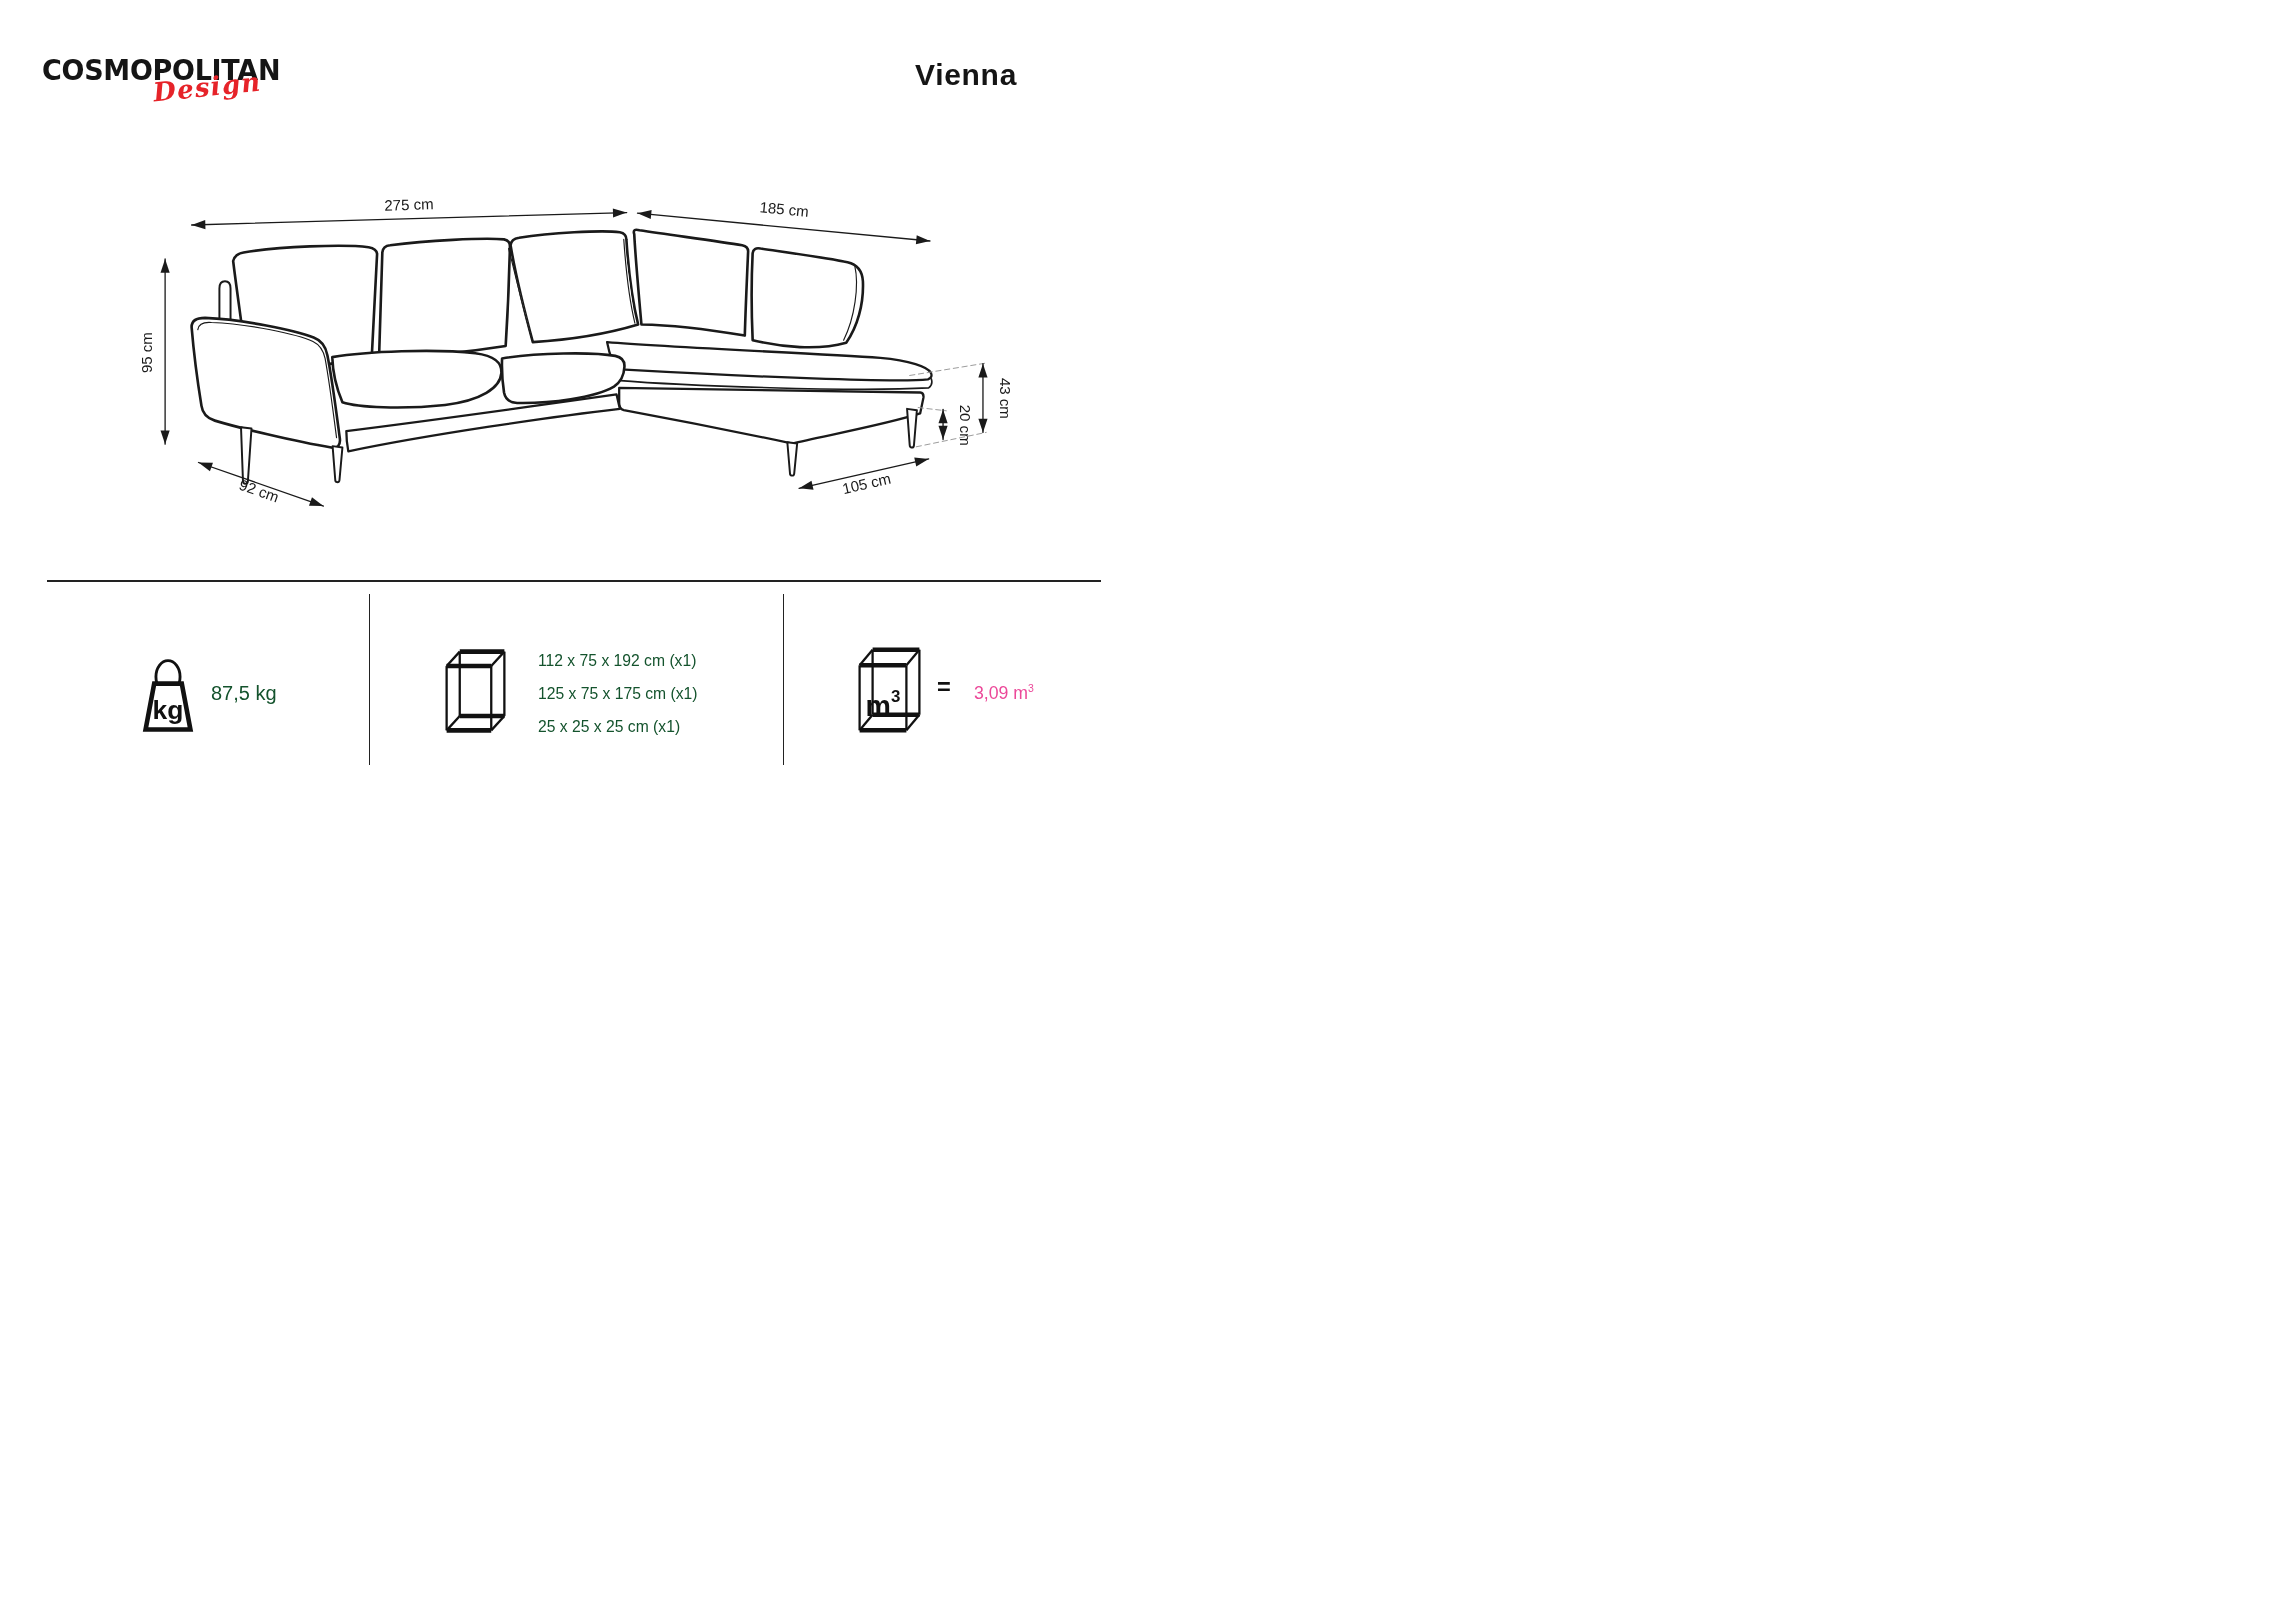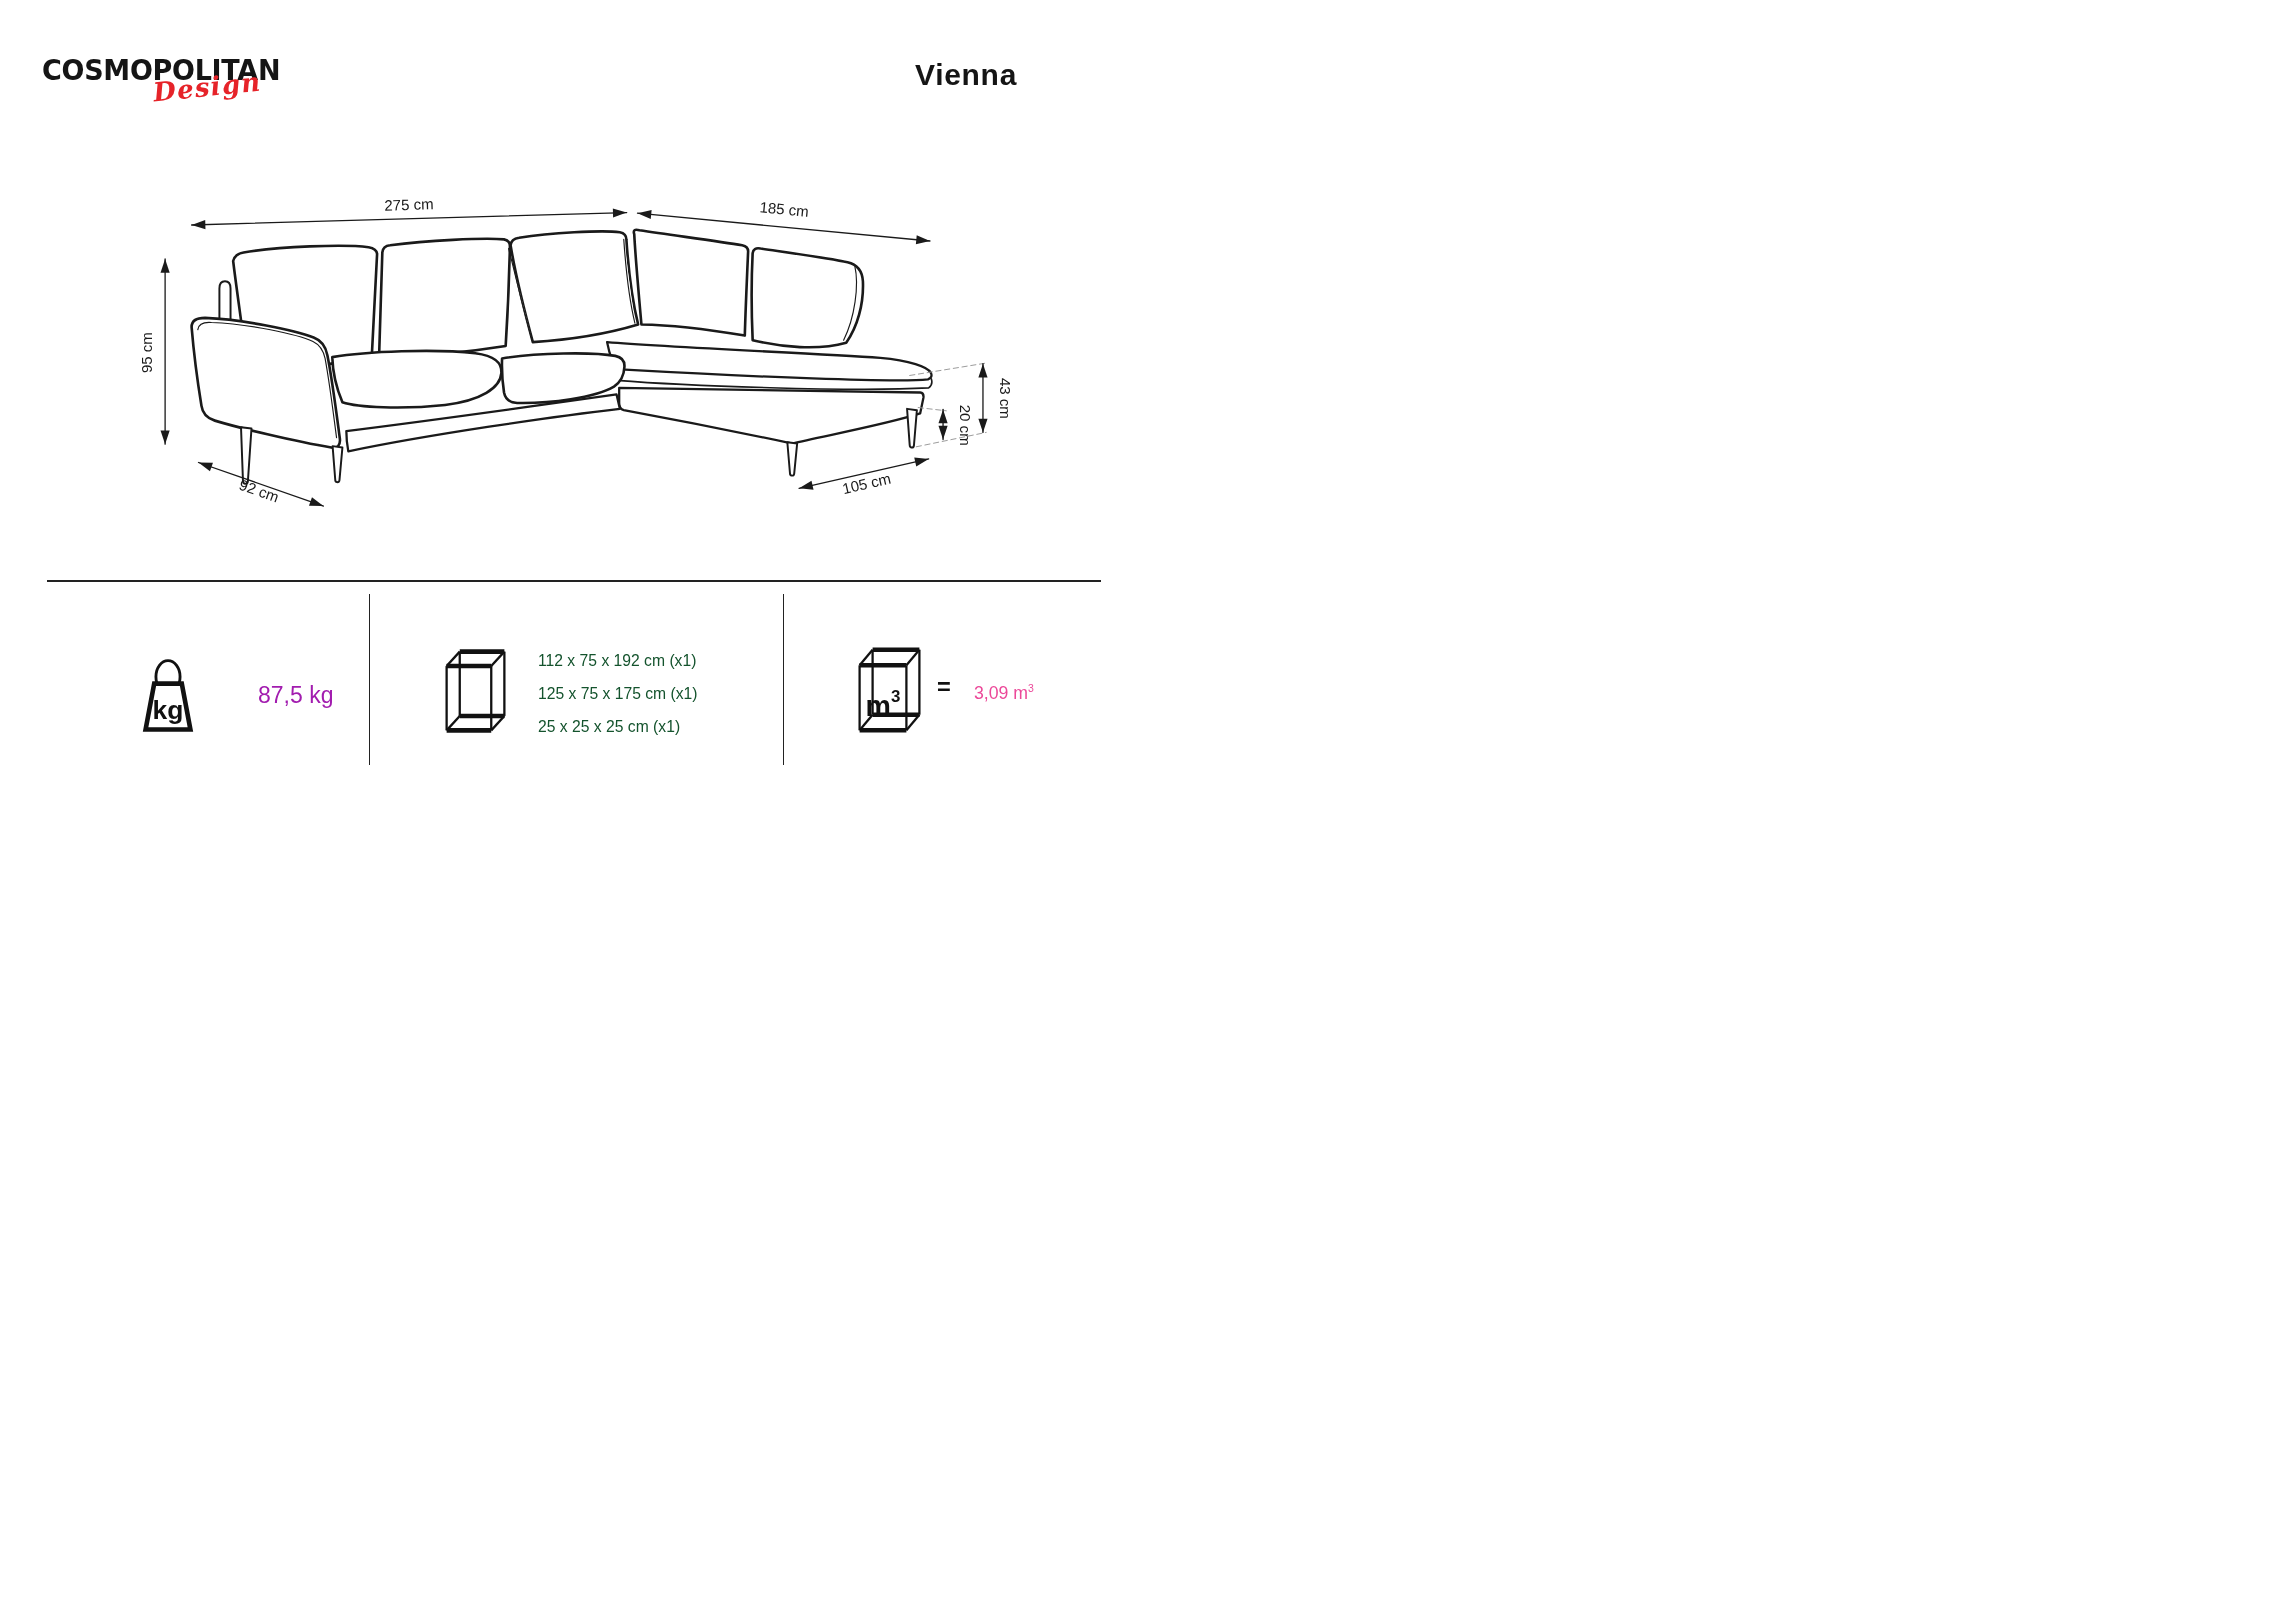--- a/index.html
+++ b/index.html
@@ -27,21 +27,21 @@
   
   .sofa-svg{position:absolute;left:118px;top:178px;width:916px;height:393px;}
   .sofa-svg path,.sofa-svg line,.sofa-svg ellipse{vector-effect:none;}
   
   .rule{position:absolute;left:47px;top:580px;width:1054px;height:2px;background:#222;}
   .divider{position:absolute;top:594px;width:1.3px;height:171px;background:#222;}
   .divider.d1{left:369px;}
   .divider.d2{left:783px;}
   .spec-icon{position:absolute;}
   .weight-value{
-    position:absolute;left:211px;top:682px;font-size:23px;color:#a21caf;white-space:nowrap;margin-left:47px;
+    position:absolute;left:211px;top:682px;font-size:20px;color:#14532d;white-space:nowrap;
   }
   .pkg-lines{position:absolute;left:538px;top:650px;font-size:15.7px;color:#14532d;}
   .pkg-line{height:33px;line-height:22px;white-space:nowrap;}
   .equals{
     position:absolute;left:937px;top:674px;font-size:23.6px;font-weight:800;color:#111;
   }
   .volume-value{
     position:absolute;left:974px;top:682px;font-size:17.7px;color:#ec4899;white-space:nowrap;
   }
   .volume-value sup,.weight-value sup{font-size:10.5px;}

